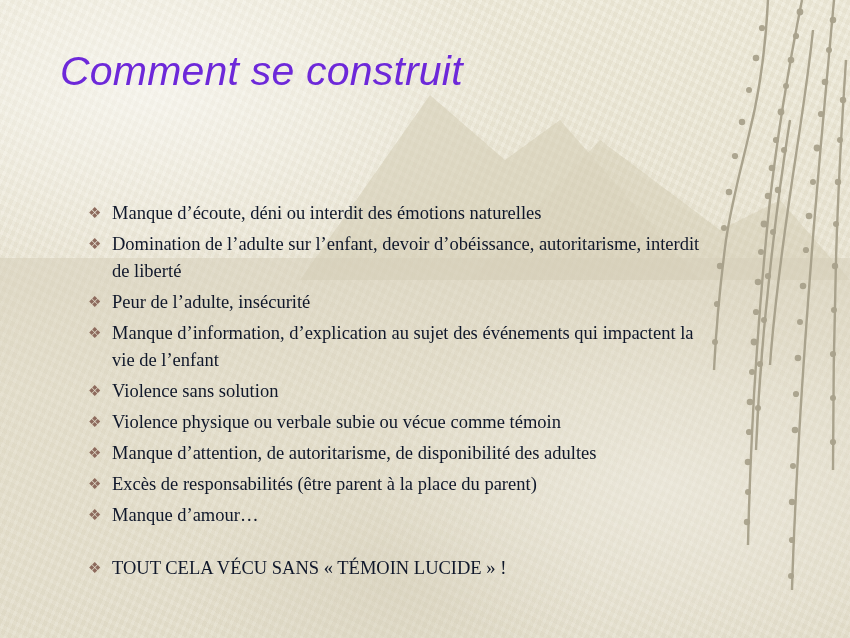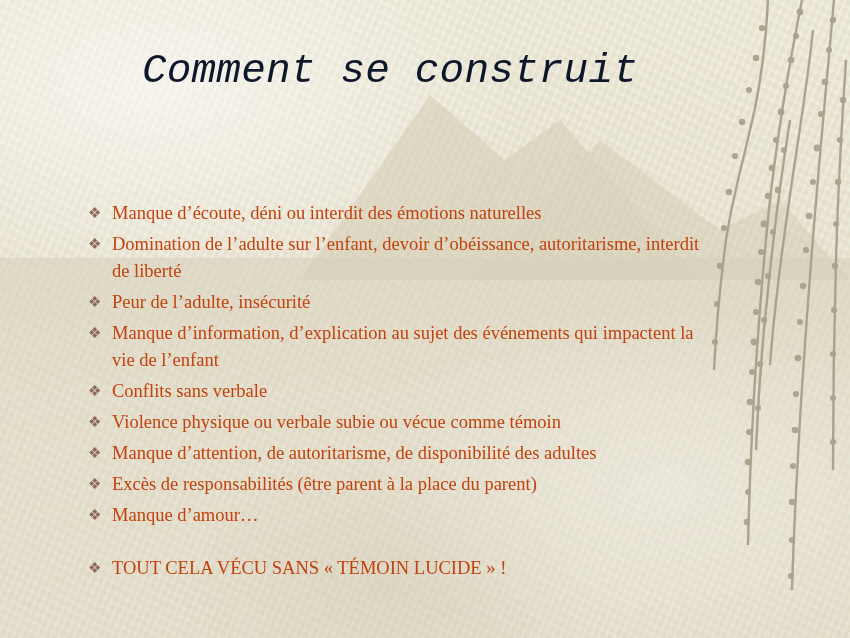--- a/index.html
+++ b/index.html
@@ -59,26 +59,26 @@
     width: 200px;
     height: 638px;
     pointer-events: none;
   }
 
   .title {
     position: absolute;
     left: 60px;
     top: 44px;
     width: 660px;
-    text-align: center;
-    font-family: Liberation Mono, monospace;
+    text-align: left;
+    font-family: Liberation Sans, sans-serif;
     font-style: italic;
     font-size: 41px;
     line-height: 1.32;
-    color: #0f172a;
+    color: #6d28d9;
     letter-spacing: 0.2px;
   }
 
   .bullets {
     position: absolute;
     left: 88px;
     top: 200px;
     width: 620px;
   }
   .bullet {
@@ -92,21 +92,21 @@
     color: #8d6a5d;
     font-size: 15px;
     line-height: 27px;
     text-align: left;
   }
   .bullet .text {
     flex: 1 1 auto;
     font-family: "Liberation Serif", serif;
     font-size: 18.5px;
     line-height: 27px;
-    color: #c2410c;
+    color: #0f172a;
   }
   .bullet.spacer-before {
     margin-top: 26px;
   }
 </style>
 </head>
 <body>
 
 <div id="slide">
 
@@ -214,21 +214,21 @@
       <div class="bullet">
         <span class="marker">❖</span>
         <span class="text">Peur de l’adulte, insécurité</span>
       </div>
       <div class="bullet">
         <span class="marker">❖</span>
         <span class="text">Manque d’information, d’explication au sujet des événements qui impactent la vie de l’enfant</span>
       </div>
       <div class="bullet">
         <span class="marker">❖</span>
-        <span class="text">Conflits sans verbale</span>
+        <span class="text">Violence sans solution</span>
       </div>
       <div class="bullet">
         <span class="marker">❖</span>
         <span class="text">Violence physique ou verbale subie ou vécue comme témoin</span>
       </div>
       <div class="bullet">
         <span class="marker">❖</span>
         <span class="text">Manque d’attention, de autoritarisme, de disponibilité des adultes</span>
       </div>
       <div class="bullet">

